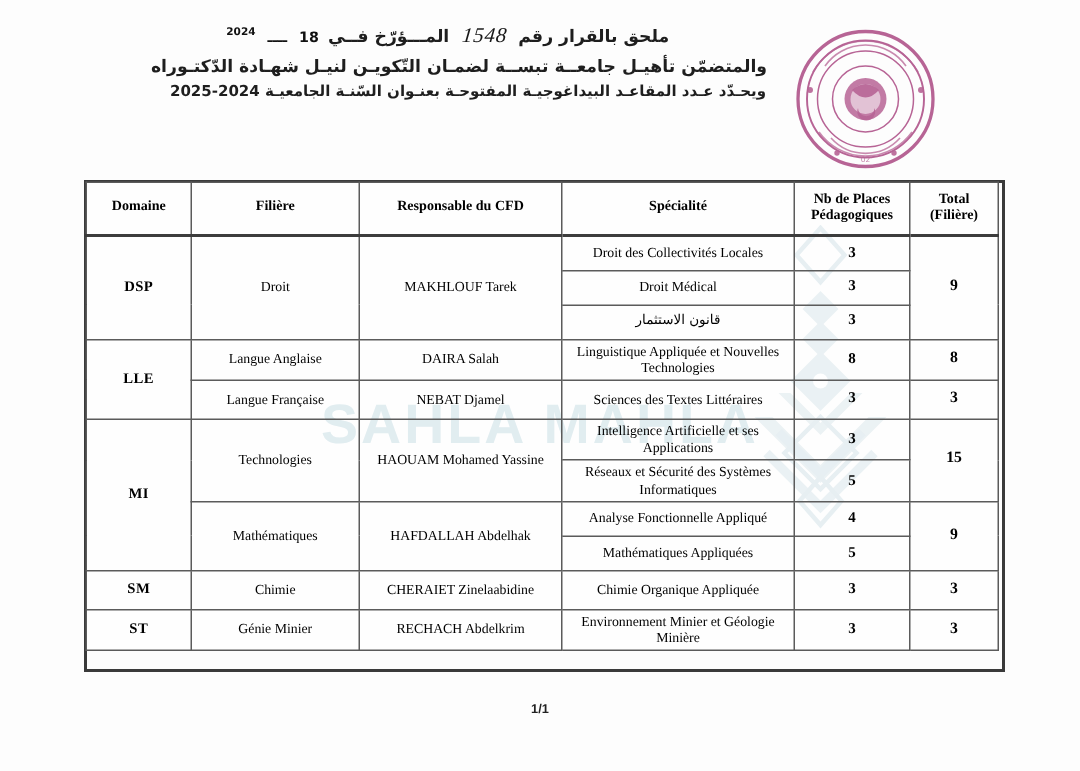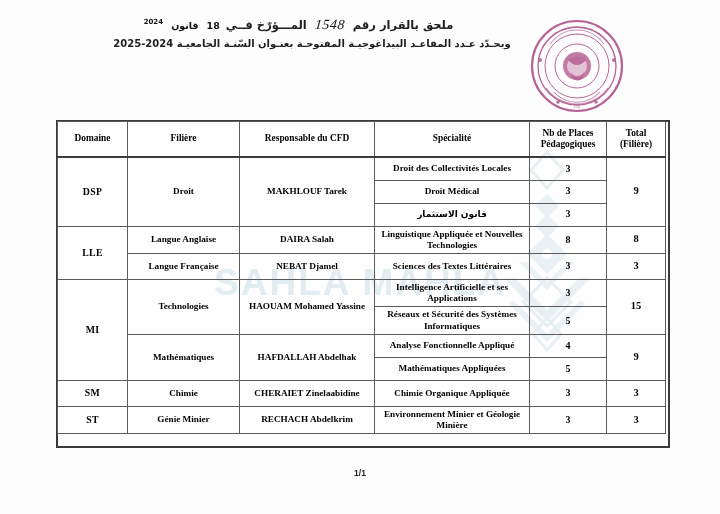--- a/index.html
+++ b/index.html
@@ -140,21 +140,20 @@
   }
   table.grid th,
   table.grid td {
     border: 1px solid #5b5b5b;
     font-size: 9.2px;
     line-height: 1.22;
     text-align: center;
     vertical-align: middle;
     padding: 2px 3px;
     background: rgba(255,255,255,0.58);
-    font-weight: bold;
   }
   table.grid thead th {
     font-weight: 700;
     font-size: 9.4px;
     height: 28px;
     padding: 3px 2px;
     border-bottom: 2px solid #3c3c3c;
   }
   table.grid td.dom {
     font-weight: 700;
@@ -234,23 +233,24 @@
       <span class="wm-main">SAHLA MAHLA</span>
     </div>
   </div>
 
   <div class="doc-header">
     <div class="hdr-line l1">
       <span>ملحق بالقرار رقم</span>
       <span class="hdr-num">1548</span>
       <span>المـــؤرّخ فــي</span>
       <span class="hdr-date">18</span>
-      <span class="hdr-date">قانون</span>
+      <span class="hdr-date">ــــ</span>
       <span class="hdr-date hdr-year-sm">2024</span>
     </div>
+    <div class="hdr-line l2">والمتضمّن تأهيـل جامعــة تبســة لضمـان التّكويـن لنيـل شهـادة الدّكتـوراه</div>
     <div class="hdr-line l3">ويحـدّد عـدد المقاعـد البيداغوجيـة المفتوحـة بعنـوان السّنـة الجامعيـة 2024-2025</div>
   </div>
 
   <svg class="stamp" viewBox="0 0 98 100" xmlns="http://www.w3.org/2000/svg">
     <g stroke="#a8437f" fill="none">
       <circle cx="49" cy="50" r="45" stroke-width="2.2"></circle>
       <circle cx="49" cy="50" r="39" stroke-width="1.3"></circle>
       <circle cx="49" cy="50" r="32" stroke-width="1"></circle>
       <circle cx="49" cy="50" r="22" stroke-width="1"></circle>
     </g>

